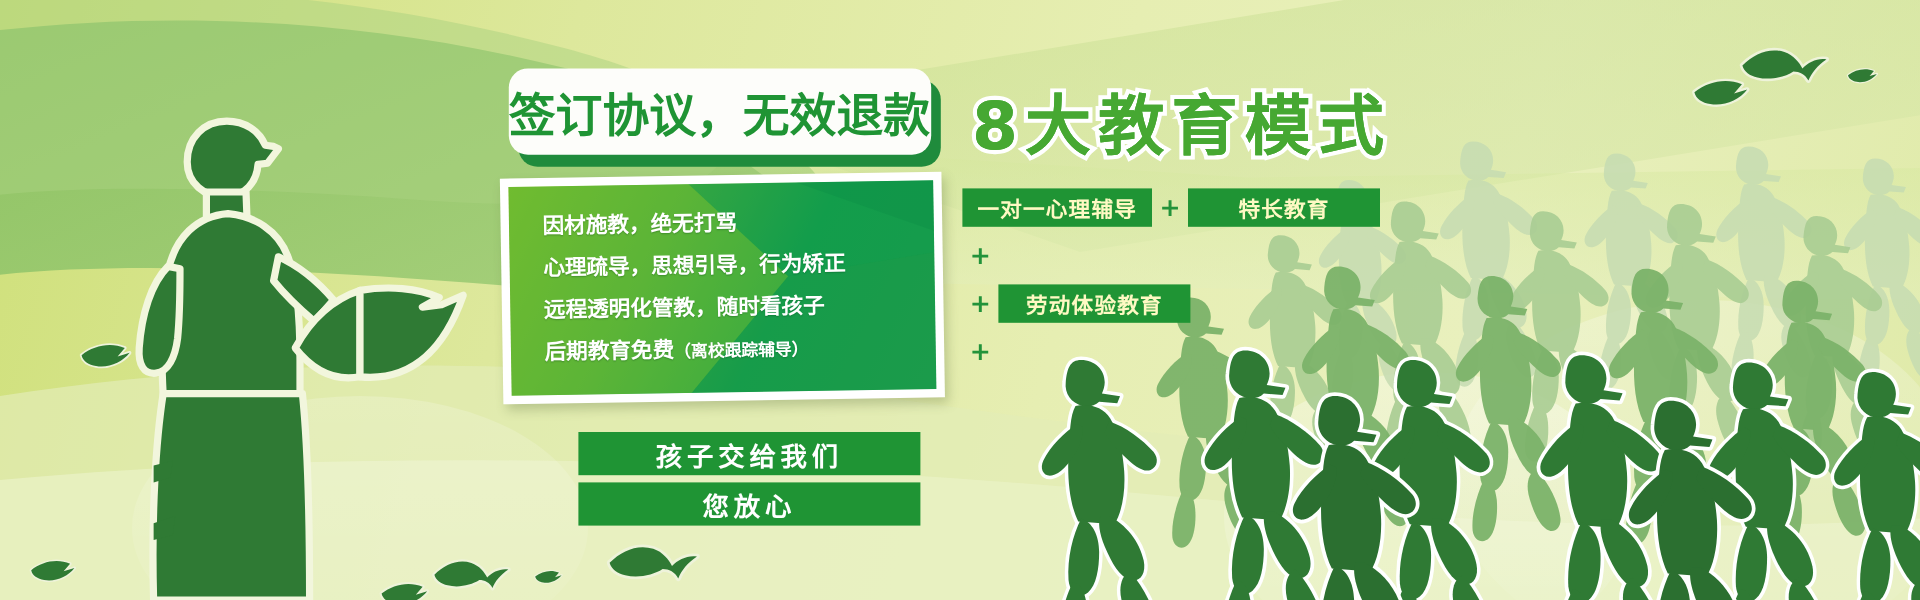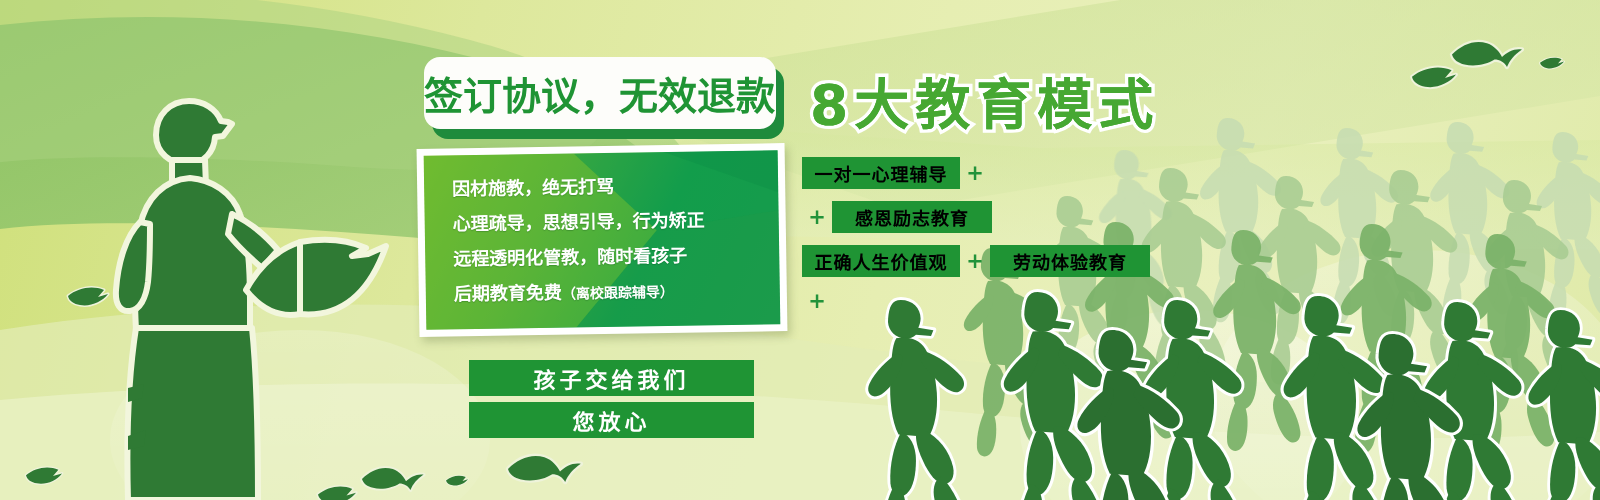--- a/index.html
+++ b/index.html
@@ -81,40 +81,40 @@
   }
   .fline {
     color:#ffffff; font-weight:bold; font-size:18px;
     line-height:33px; white-space:nowrap;
     text-shadow:0 1px 1px rgba(0,60,20,0.25);
     font-family:"DejaVu Sans","Liberation Sans",sans-serif;
   }
   .fline .small { font-size:14px; }
 
   
-  #cta-wrap { left:469px; top:360px; width:329px; }
+  #cta-wrap { left:482px; top:360px; width:329px; }
   .cta-bar {
     width:285px; height:36px;
     background:#1f9434;
     display:flex; align-items:center; justify-content:center;
     margin-bottom:6px;
   }
   .cta-bar span {
     color:#ffffff; font-size:22px; font-weight:bold; letter-spacing:4px;
     font-family:"DejaVu Sans","Liberation Sans",sans-serif;
   }
 
   
   #modes { left:802px; top:157px; }
   .mode-row {
     display:flex; align-items:center;
     margin-bottom:12px;
   }
   .tag {
-    background:#1f9434; color:#000000;
+    background:#1f9434; color:#fef9c3;
     font-size:18px; font-weight:600;
     display:flex; align-items:center; justify-content:center;
     height:32px;
     white-space:nowrap;
     letter-spacing:1px;
     font-family:"DejaVu Sans","Liberation Sans",sans-serif;
   }
   .tag.left  { width:158px; }
   .tag.right { width:160px; }
   .plus {
@@ -378,33 +378,30 @@
     </div>
   </div>
 
   <div id="modes" class="content">
 
     <div class="mode-row">
       <div class="tag left">
         <span>一对一心理辅导</span>
       </div>
       <div class="plus">+</div>
+      <div class="tag right">
+        <span>特长教育</span>
+      </div>
     </div>
 
     <div class="mode-row">
       <div class="plus">+</div>
-      <div class="tag right">
-        <span>感恩励志教育</span>
-      </div>
     </div>
 
     <div class="mode-row">
-      <div class="tag left">
-        <span>正确人生价值观</span>
-      </div>
       <div class="plus">+</div>
       <div class="tag right">
         <span>劳动体验教育</span>
       </div>
     </div>
 
     <div class="mode-row">
       <div class="plus">+</div>
     </div>
 

